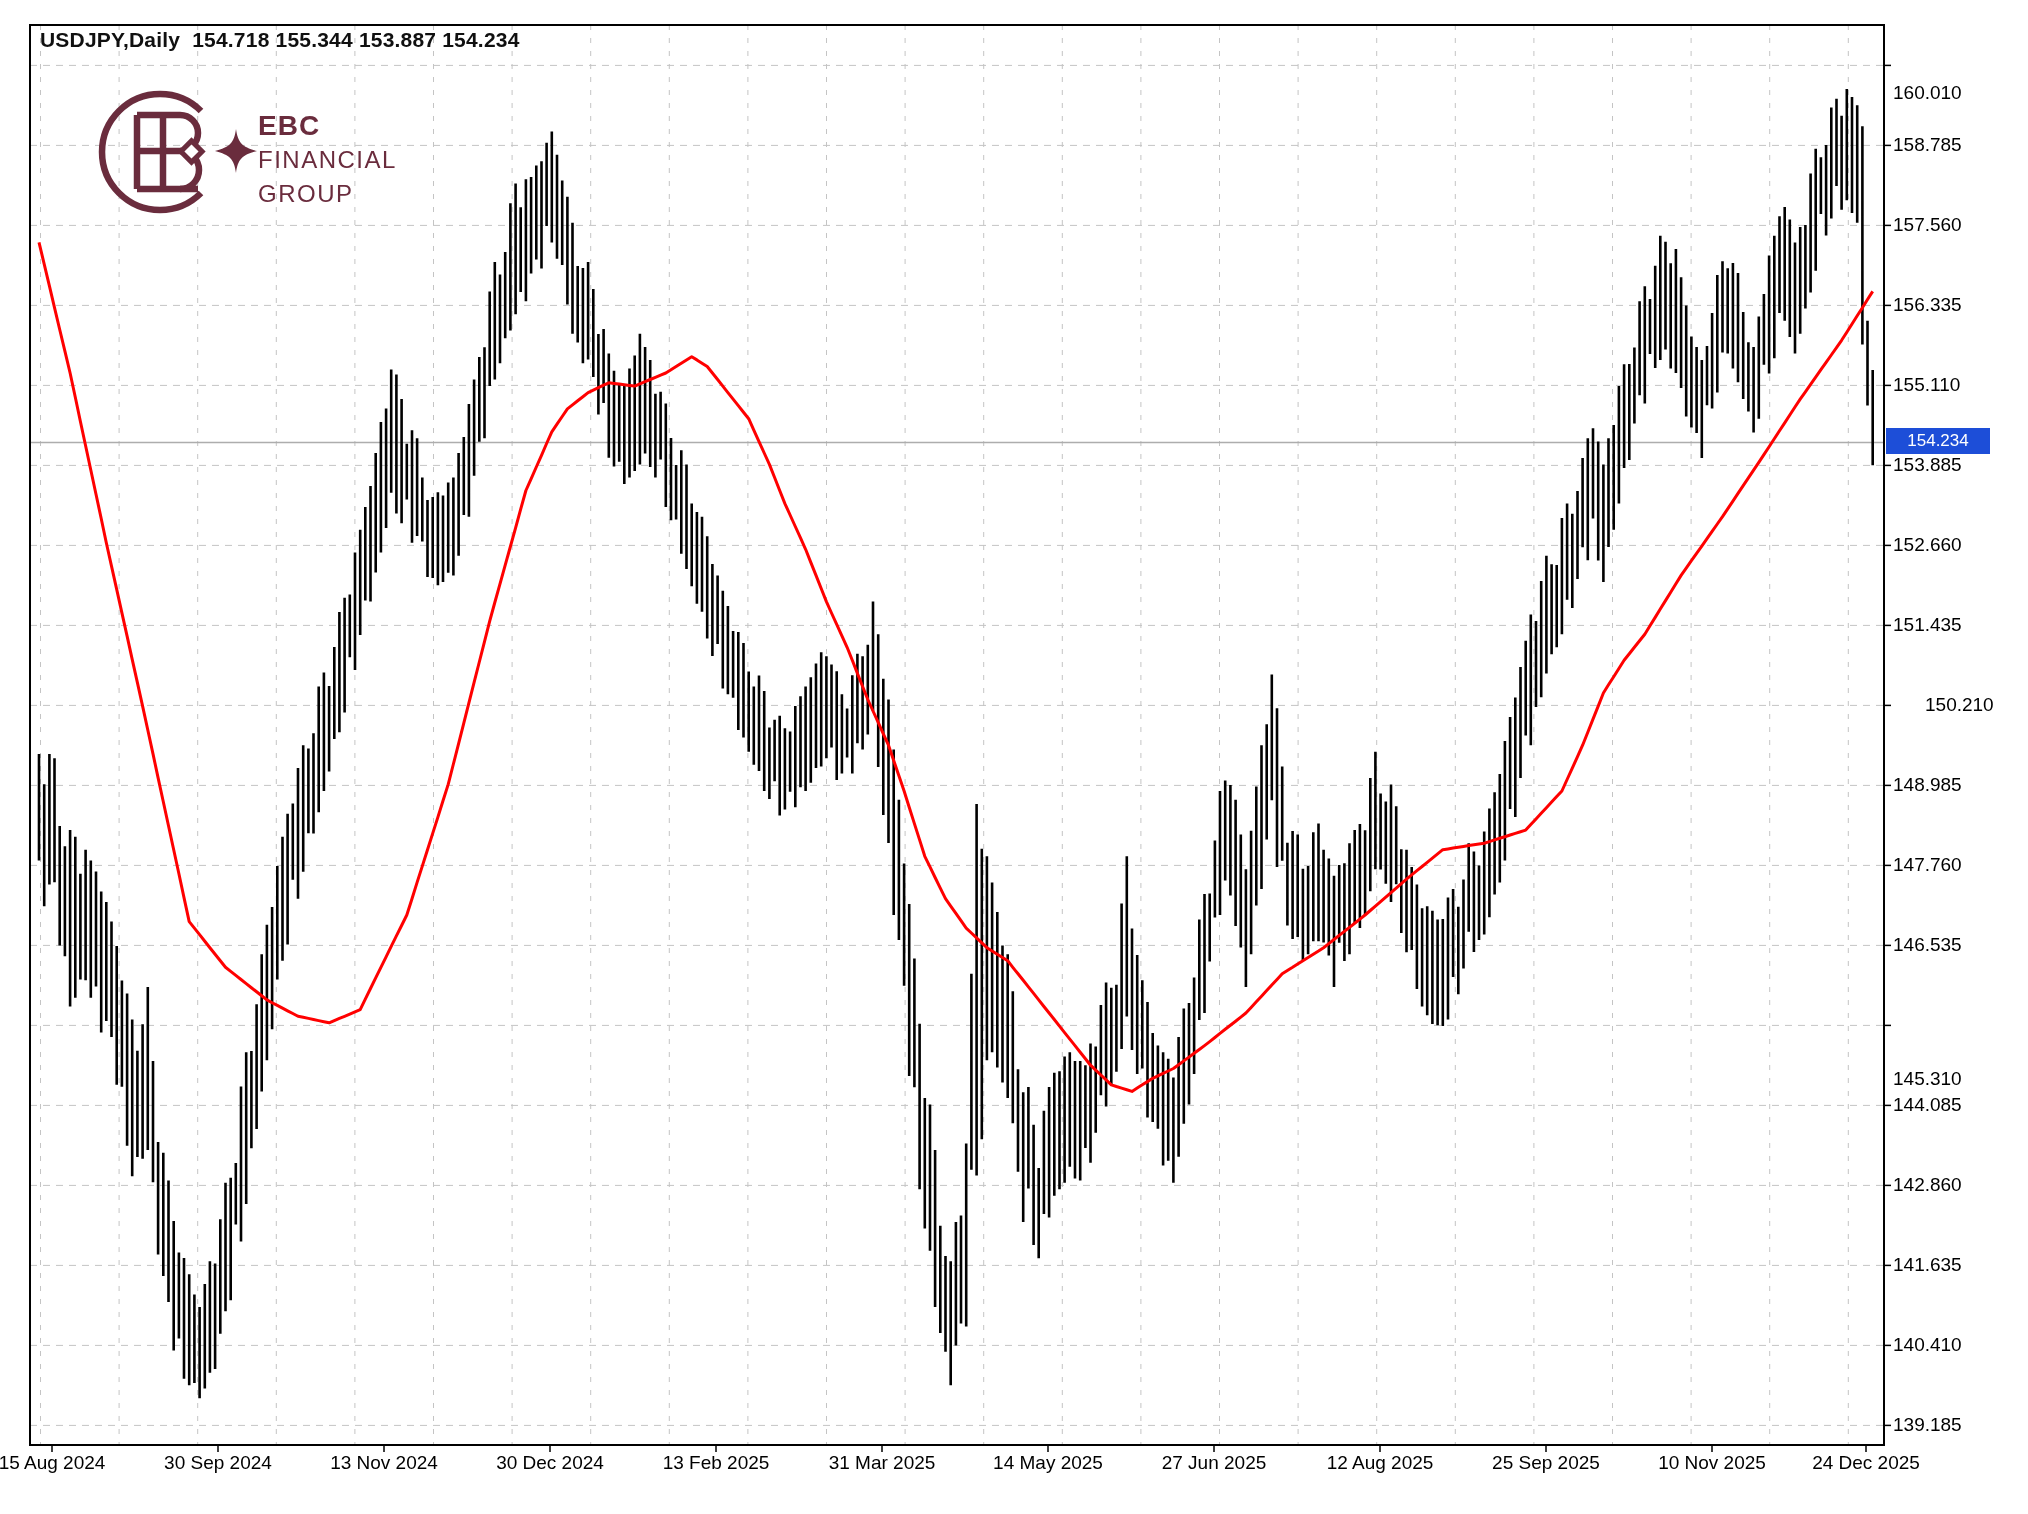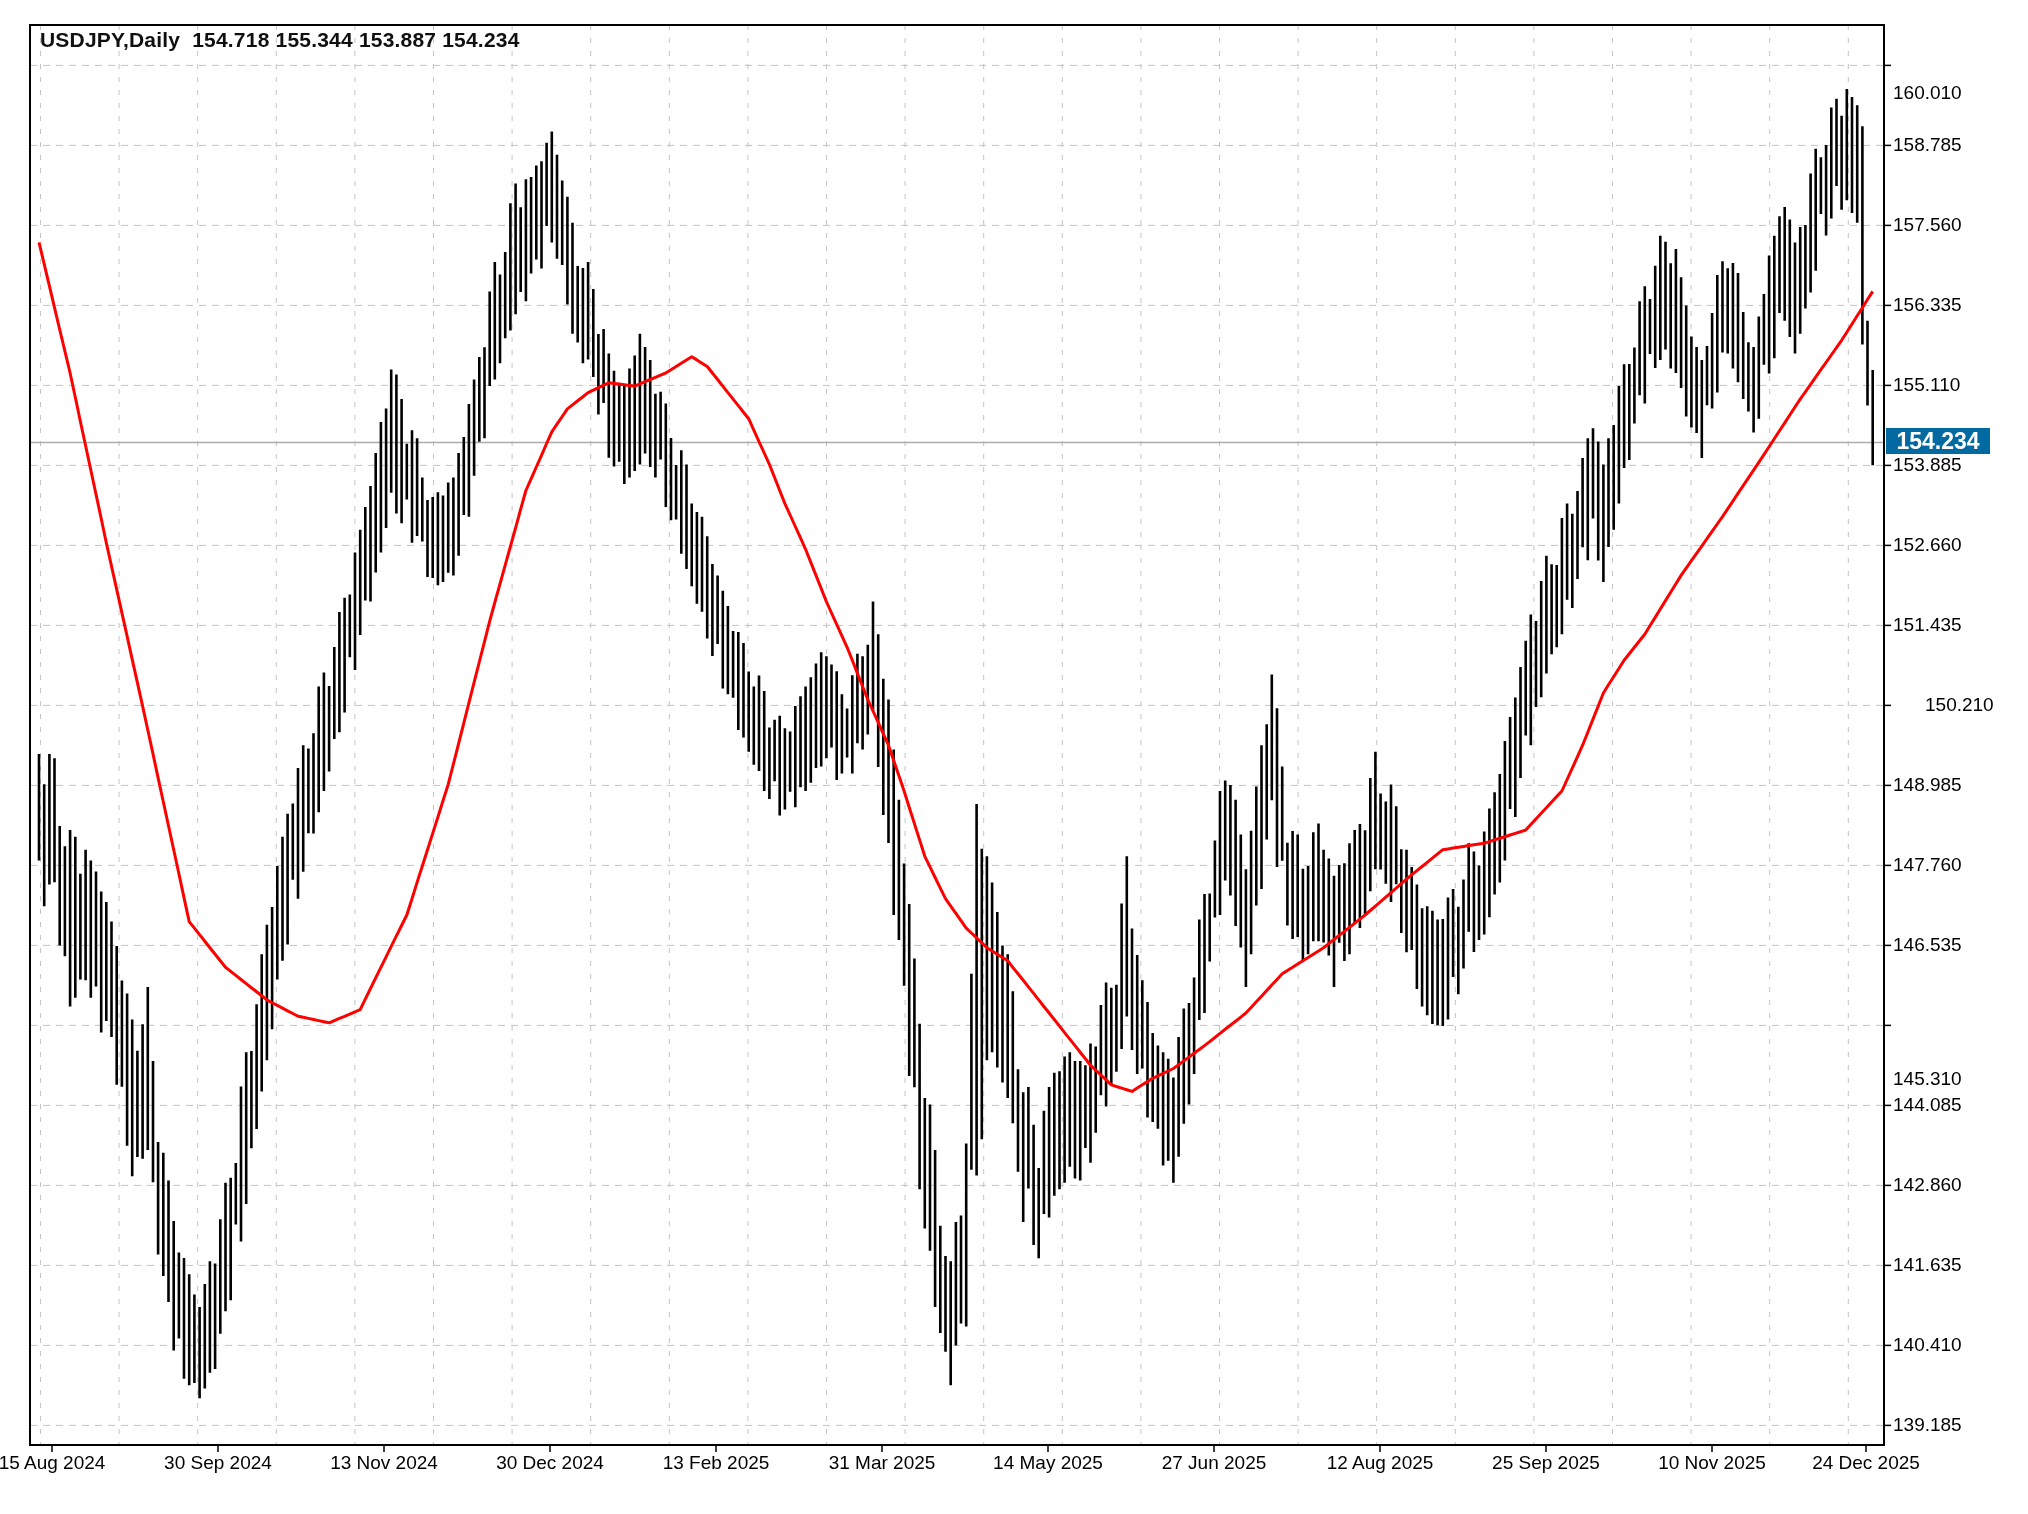--- a/index.html
+++ b/index.html
@@ -12,22 +12,22 @@
   .logo-text{position:absolute;color:#6a2c3d;}
   .logo-ebc{left:170px;top:30px;font-size:28px;font-weight:700;letter-spacing:1px;}
   .logo-fin{left:170px;top:66px;font-size:24px;font-weight:400;letter-spacing:1.5px;}
   .logo-grp{left:170px;top:100px;font-size:24px;font-weight:400;letter-spacing:1.5px;}
   .watermark{position:absolute;left:1500px;top:1372px;width:340px;text-align:center;
              font-size:42px;color:#5c2334;letter-spacing:0.5px;}
   .y-tick-label{position:absolute;left:1893px;font-size:19px;color:#000;transform:translateY(-50%);
                 white-space:nowrap;}
   .x-tick-label{position:absolute;top:1452px;font-size:19px;color:#000;transform:translateX(-50%);
                 white-space:nowrap;}
-  .price-label{position:absolute;left:1886px;top:428px;width:104px;height:26px;background:#0369a1;
-               color:#fff;font-size:23px;font-weight:700;text-align:center;line-height:26px;}
+  .price-label{position:absolute;left:1886px;top:428px;width:104px;height:26px;background:#1d4ed8;
+               color:#fff;font-size:17px;font-weight:400;text-align:center;line-height:26px;}
 </style>
 </head>
 <body>
 
 <div id="stage">
 
   <svg id="plot-svg" width="2028" height="1514">
       <defs>
         <clipPath id="plotclip">
           <rect x="30" y="25" width="1854" height="1420"></rect>
@@ -106,20 +106,43 @@
       <line x1="1712" y1="1445" x2="1712" y2="1452" stroke="#000" stroke-width="1.5"></line>
       <line x1="1866" y1="1445" x2="1866" y2="1452" stroke="#000" stroke-width="1.5"></line>
       <line x1="30" y1="442.60816326530494" x2="1884" y2="442.60816326530494" stroke="#adadad" stroke-width="1.5"></line>
       <path d="M39.0 754.1V860.6M44.2 784.2V906.3M49.4 753.9V884.5M54.5 758.3V882.3M59.7 825.9V945.5M64.9 846.2V956.3M70.1 830.1V1006.5M75.3 836.7V997.8M80.4 873.8V979.4M85.6 849.7V980.3M90.8 860.6V997.8M96.0 871.5V986.4M101.2 891.6V1032.6M106.3 902.0V1021.1M111.5 921.6V1037.0M116.7 945.9V1084.8M121.9 980.4V1086.8M127.1 993.4V1145.8M132.2 1019.5V1176.3M137.4 1050.7V1156.9M142.6 1024.2V1158.8M147.8 986.9V1150.1M153.0 1061.1V1182.2M158.1 1142.1V1254.6M163.3 1152.8V1276.0M168.5 1180.6V1301.9M173.7 1220.9V1350.4M178.9 1252.6V1338.4M184.0 1257.9V1378.7M189.2 1274.2V1385.2M194.4 1294.4V1382.9M199.6 1306.9V1398.3M204.8 1284.0V1388.5M209.9 1261.2V1372.7M215.1 1263.6V1368.9M220.3 1219.3V1333.8M225.5 1182.8V1311.2M230.7 1177.8V1300.3M235.8 1163.0V1224.4M241.0 1086.4V1241.6M246.2 1052.2V1204.0M251.4 1051.0V1148.3M256.6 1004.3V1128.9M261.7 954.2V1091.4M266.9 924.8V1060.3M272.1 906.9V1029.3M277.3 866.1V979.5M282.5 836.7V960.7M287.6 813.8V944.4M292.8 803.5V879.8M298.0 768.1V898.7M303.2 745.2V871.7M308.4 748.5V833.3M313.5 733.2V833.4M318.7 686.5V812.2M323.9 672.4V791.0M329.1 686.0V771.4M334.3 646.9V739.0M339.4 612.0V732.2M344.6 597.7V712.6M349.8 594.4V657.2M355.0 552.6V670.1M360.2 529.7V634.9M365.3 506.9V600.6M370.5 486.1V601.6M375.7 453.0V572.4M380.9 422.0V552.6M386.1 408.6V528.1M391.2 369.6V492.8M396.4 374.6V513.4M401.6 399.1V523.2M406.8 443.7V499.4M412.0 430.3V542.8M417.1 438.3V536.1M422.3 477.4V541.5M427.5 500.0V577.1M432.7 497.1V577.9M437.9 492.2V585.2M443.0 495.4V582.0M448.2 482.4V572.7M453.4 477.5V575.4M458.6 453.0V555.8M463.8 436.9V515.0M468.9 404.0V516.7M474.1 379.5V475.7M479.3 357.0V441.7M484.5 347.3V438.3M489.7 291.4V386.1M494.8 262.0V379.5M500.0 274.5V363.2M505.2 252.1V338.2M510.4 203.2V330.5M515.6 183.6V314.2M520.7 207.3V292.1M525.9 179.3V301.2M531.1 177.1V273.4M536.3 165.6V259.5M541.5 161.2V268.5M546.6 142.8V226.1M551.8 131.4V242.4M557.0 154.7V258.7M562.2 180.4V265.0M567.4 196.7V304.4M572.5 222.8V333.8M577.7 265.9V342.5M582.9 268.1V363.2M588.1 262.0V359.5M593.3 289.0V377.0M598.4 333.9V414.4M603.6 329.0V403.1M608.8 353.4V457.8M614.0 370.8V466.6M619.2 383.4V461.7M624.3 386.1V484.0M629.5 368.6V477.5M634.7 355.6V471.0M639.9 333.8V464.4M645.1 346.9V453.5M650.2 359.9V467.0M655.4 393.7V477.5M660.6 391.7V459.5M665.8 403.5V507.1M671.0 437.9V520.3M676.1 465.1V519.6M681.3 450.3V553.7M686.5 464.4V568.9M691.7 503.6V586.3M696.9 511.9V603.7M702.0 516.7V611.7M707.2 536.3V638.6M712.4 564.1V656.0M717.6 575.4V644.0M722.8 590.7V688.6M727.9 605.9V694.3M733.1 631.0V697.8M738.3 632.0V730.0M743.5 642.9V737.5M748.7 671.4V751.8M753.8 686.5V764.8M759.0 675.6V771.1M764.2 690.9V791.0M769.4 727.4V799.1M774.6 719.8V781.3M779.7 715.8V815.4M784.9 728.3V809.4M790.1 731.6V791.7M795.3 706.1V807.3M800.5 696.3V787.2M805.6 686.5V791.0M810.8 677.2V782.8M816.0 663.6V768.1M821.2 652.2V766.5M826.4 656.2V758.3M831.5 664.4V747.4M836.7 671.2V780.1M841.9 694.2V773.5M847.1 708.6V757.4M852.3 675.2V773.5M857.4 653.8V743.2M862.6 656.3V749.6M867.8 644.8V734.4M873.0 601.6V710.7M878.2 634.2V767.0M883.3 678.8V814.9M888.5 699.5V842.9M893.7 749.6V915.0M898.9 799.7V939.9M904.1 863.4V985.8M909.2 904.1V1076.1M914.4 958.6V1087.3M919.6 1023.7V1189.3M924.8 1097.9V1228.5M930.0 1104.4V1250.8M935.1 1150.1V1306.9M940.3 1225.7V1333.0M945.5 1256.1V1351.8M950.7 1261.2V1385.2M955.9 1222.0V1345.5M961.0 1215.4V1323.5M966.2 1143.6V1326.5M971.4 973.8V1169.7M976.6 804.0V1175.6M981.8 848.8V1139.3M986.9 856.3V1060.3M992.1 882.4V1052.2M997.3 912.1V1067.4M1002.5 945.6V1082.4M1007.7 954.2V1097.9M1012.8 991.2V1123.3M1018.0 1069.2V1171.7M1023.2 1092.3V1222.0M1028.4 1087.0V1188.5M1033.6 1124.8V1245.0M1038.7 1168.0V1258.2M1043.9 1110.7V1214.0M1049.1 1087.0V1217.6M1054.3 1072.7V1195.8M1059.5 1071.2V1189.3M1064.6 1056.5V1182.8M1069.8 1052.2V1166.7M1075.0 1061.0V1178.4M1080.2 1060.9V1180.6M1085.4 1065.2V1148.0M1090.5 1043.5V1162.8M1095.7 1046.4V1132.7M1100.9 1004.9V1095.2M1106.1 982.5V1106.6M1111.3 987.8V1085.2M1116.4 984.8V1071.8M1121.6 903.6V1048.9M1126.8 856.3V1016.4M1132.0 928.6V1050.0M1137.2 955.0V1073.9M1142.3 980.3V1068.4M1147.5 1002.1V1117.5M1152.7 1032.9V1122.0M1157.9 1045.6V1128.8M1163.1 1052.2V1165.4M1168.2 1058.7V1160.8M1173.4 1077.5V1182.8M1178.6 1036.9V1156.7M1183.8 1008.6V1123.8M1189.0 1002.9V1104.4M1194.1 977.5V1073.9M1199.3 919.4V1020.1M1204.5 893.9V1013.0M1209.7 893.5V961.6M1214.9 840.5V917.5M1220.0 791.0V915.0M1225.2 780.4V880.4M1230.4 785.0V895.4M1235.6 799.7V925.9M1240.8 834.5V947.4M1245.9 869.3V986.9M1251.1 830.8V954.2M1256.3 786.6V905.5M1261.5 745.2V888.9M1266.7 724.3V839.5M1271.8 674.6V800.2M1277.0 708.2V867.1M1282.2 766.6V860.8M1287.4 842.7V925.6M1292.6 831.1V939.0M1297.7 834.5V937.1M1302.9 868.7V960.7M1308.1 866.1V954.2M1313.3 832.3V941.2M1318.5 823.6V941.2M1323.6 849.7V942.4M1328.8 858.4V955.4M1334.0 875.8V986.9M1339.2 865.0V942.7M1344.4 863.2V961.0M1349.5 843.2V954.2M1354.7 830.1V923.5M1359.9 824.0V928.1M1365.1 830.2V915.0M1370.3 777.9V891.2M1375.4 751.8V869.3M1380.6 793.5V869.6M1385.8 801.4V883.8M1391.0 784.4V902.0M1396.2 806.2V884.3M1401.3 849.2V933.0M1406.5 849.7V952.3M1411.7 867.1V949.9M1416.9 884.6V989.0M1422.1 908.3V1006.5M1427.2 906.3V1015.2M1432.4 910.7V1023.9M1437.6 919.4V1025.3M1442.8 919.1V1026.1M1448.0 897.6V1019.5M1453.1 888.9V977.1M1458.3 906.7V994.2M1463.5 879.6V968.5M1468.7 843.2V931.8M1473.9 851.4V952.0M1479.0 865.4V940.1M1484.2 831.5V934.6M1489.4 808.4V917.2M1494.6 792.3V894.5M1499.8 774.1V882.4M1504.9 740.9V860.6M1510.1 716.9V809.1M1515.3 697.4V817.1M1520.5 666.9V777.9M1525.7 640.7V735.4M1530.8 614.6V745.2M1536.0 621.1V706.9M1541.2 581.1V697.3M1546.4 555.8V673.4M1551.6 564.2V654.3M1556.7 565.0V647.3M1561.9 518.1V634.2M1567.1 503.6V599.7M1572.3 513.8V608.1M1577.5 491.1V579.1M1582.6 457.9V547.3M1587.8 438.3V560.2M1593.0 428.3V518.6M1598.2 441.6V560.4M1603.4 464.4V582.0M1608.5 438.3V546.9M1613.7 425.0V529.7M1618.9 386.1V503.6M1624.1 364.3V468.1M1629.3 364.1V460.1M1634.4 347.5V423.4M1639.6 301.2V395.3M1644.8 286.2V403.5M1650.0 298.9V354.0M1655.2 265.7V368.0M1660.3 235.8V359.9M1665.5 241.8V349.6M1670.7 263.2V368.6M1675.9 248.9V373.0M1681.1 277.2V388.0M1686.2 305.5V416.5M1691.4 336.4V427.6M1696.6 346.9V433.1M1701.8 359.9V457.9M1707.0 346.0V405.2M1712.1 313.0V408.4M1717.3 275.0V392.6M1722.5 261.2V352.5M1727.7 268.2V353.4M1732.9 263.0V368.6M1738.0 272.9V382.2M1743.2 311.9V399.1M1748.4 342.2V411.6M1753.6 346.9V432.4M1758.8 316.4V418.7M1763.9 293.9V364.7M1769.1 255.4V373.5M1774.3 235.8V358.3M1779.5 216.3V313.0M1784.7 207.1V320.7M1789.8 219.5V337.1M1795.0 242.4V353.4M1800.2 226.9V333.8M1805.4 225.0V308.6M1810.6 173.4V292.4M1815.7 148.8V270.7M1820.9 157.2V213.9M1826.1 145.1V235.6M1831.3 107.4V218.5M1836.5 98.7V185.9M1841.6 115.8V209.7M1846.8 88.9V200.2M1852.0 97.1V213.0M1857.2 105.2V222.8M1862.4 126.3V344.4M1867.5 320.7V405.6M1872.7 370.1V465.3" stroke="#000000" stroke-width="2.6" fill="none" clip-path="url(#plotclip)"></path>
       <path d="M39.0 242.4L44.2 264.1L49.4 285.9L54.5 307.7L59.7 329.5L64.9 351.2L70.1 373.0L75.3 397.2L80.4 421.5L85.6 445.8L90.8 470.0L96.0 494.3L101.2 518.5L106.3 542.8L111.5 566.1L116.7 589.4L121.9 612.8L127.1 636.1L132.2 659.4L137.4 682.7L142.6 706.1L147.8 730.0L153.0 753.9L158.1 777.9L163.3 801.8L168.5 825.8L173.7 849.7L178.9 873.7L184.0 897.6L189.2 921.6L194.4 928.1L199.6 934.6L204.8 941.2L209.9 947.7L215.1 954.2L220.3 960.7L225.5 967.3L230.7 971.4L235.8 975.4L241.0 979.5L246.2 983.6L251.4 987.7L256.6 991.8L261.7 995.8L266.9 999.9L272.1 1002.7L277.3 1005.4L282.5 1008.1L287.6 1010.8L292.8 1013.5L298.0 1016.3L303.2 1017.3L308.4 1018.4L313.5 1019.5L318.7 1020.6L323.9 1021.7L329.1 1022.8L334.3 1020.6L339.4 1018.4L344.6 1016.3L349.8 1014.1L355.0 1011.9L360.2 1009.7L365.3 999.1L370.5 988.5L375.7 977.9L380.9 967.3L386.1 956.8L391.2 946.4L396.4 935.9L401.6 925.5L406.8 915.0L412.0 898.7L417.1 882.4L422.3 866.1L427.5 849.7L432.7 833.4L437.9 817.1L443.0 800.7L448.2 784.4L453.4 764.0L458.6 743.6L463.8 723.2L468.9 702.8L474.1 682.4L479.3 662.0L484.5 641.6L489.7 621.2L494.8 602.5L500.0 583.8L505.2 565.2L510.4 546.5L515.6 527.9L520.7 509.2L525.9 490.5L531.1 478.8L536.3 467.0L541.5 455.3L546.6 443.5L551.8 431.8L557.0 424.1L562.2 416.5L567.4 408.9L572.5 404.8L577.7 400.7L582.9 396.7L588.1 392.6L593.3 390.1L598.4 387.7L603.6 385.2L608.8 382.8L614.0 383.4L619.2 384.1L624.3 384.7L629.5 385.4L634.7 386.1L639.9 383.9L645.1 381.7L650.2 379.5L655.4 377.3L660.6 375.2L665.8 373.0L671.0 369.7L676.1 366.5L681.3 363.2L686.5 359.9L691.7 356.7L696.9 359.9L702.0 363.2L707.2 366.5L712.4 373.0L717.6 379.5L722.8 386.1L727.9 392.6L733.1 399.1L738.3 405.6L743.5 412.2L748.7 418.7L753.8 430.1L759.0 441.6L764.2 453.0L769.4 464.4L774.6 477.5L779.7 490.5L784.9 503.6L790.1 515.0L795.3 526.5L800.5 537.9L805.6 549.3L810.8 562.4L816.0 575.4L821.2 588.5L826.4 601.6L831.5 613.0L836.7 624.4L841.9 635.8L847.1 647.3L852.3 660.3L857.4 673.4L862.6 686.5L867.8 699.5L873.0 711.0L878.2 722.4L883.3 733.8L888.5 745.2L893.7 760.5L898.9 775.7L904.1 791.0L909.2 807.3L914.4 823.6L919.6 839.9L924.8 856.3L930.0 866.9L935.1 877.5L940.3 888.1L945.5 898.7L950.7 906.1L955.9 913.4L961.0 920.7L966.2 928.1L971.4 933.0L976.6 937.9L981.8 942.8L986.9 947.7L992.1 951.0L997.3 954.2L1002.5 957.5L1007.7 960.7L1012.8 967.3L1018.0 973.8L1023.2 980.3L1028.4 986.9L1033.6 993.4L1038.7 999.9L1043.9 1006.5L1049.1 1013.0L1054.3 1019.5L1059.5 1026.1L1064.6 1032.6L1069.8 1039.1L1075.0 1045.6L1080.2 1052.2L1085.4 1058.7L1090.5 1065.2L1095.7 1070.1L1100.9 1075.0L1106.1 1079.9L1111.3 1084.8L1116.4 1086.5L1121.6 1088.1L1126.8 1089.7L1132.0 1091.4L1137.2 1088.1L1142.3 1084.8L1147.5 1081.6L1152.7 1078.3L1157.9 1075.8L1163.1 1073.4L1168.2 1071.0L1173.4 1068.5L1178.6 1064.7L1183.8 1060.9L1189.0 1057.1L1194.1 1053.3L1199.3 1049.5L1204.5 1045.6L1209.7 1041.6L1214.9 1037.5L1220.0 1033.4L1225.2 1029.3L1230.4 1025.2L1235.6 1021.2L1240.8 1017.1L1245.9 1013.0L1251.1 1007.4L1256.3 1001.8L1261.5 996.2L1266.7 990.6L1271.8 985.0L1277.0 979.4L1282.2 973.8L1287.4 970.5L1292.6 967.3L1297.7 964.0L1302.9 960.7L1308.1 957.5L1313.3 954.2L1318.5 951.0L1323.6 947.7L1328.8 943.6L1334.0 939.5L1339.2 935.4L1344.4 931.4L1349.5 927.3L1354.7 923.2L1359.9 919.1L1365.1 915.0L1370.3 910.5L1375.4 906.1L1380.6 901.6L1385.8 897.1L1391.0 892.6L1396.2 888.1L1401.3 883.6L1406.5 879.1L1411.7 874.9L1416.9 870.7L1422.1 866.5L1427.2 862.3L1432.4 858.1L1437.6 853.9L1442.8 849.7L1448.0 848.9L1453.1 848.1L1458.3 847.3L1463.5 846.5L1468.7 845.6L1473.9 844.8L1479.0 844.0L1484.2 843.2L1489.4 841.6L1494.6 839.9L1499.8 838.3L1504.9 836.7L1510.1 835.0L1515.3 833.4L1520.5 831.8L1525.7 830.1L1530.8 824.5L1536.0 818.9L1541.2 813.3L1546.4 807.7L1551.6 802.1L1556.7 796.5L1561.9 791.0L1567.1 779.5L1572.3 768.1L1577.5 756.7L1582.6 745.2L1587.8 732.2L1593.0 719.1L1598.2 706.1L1603.4 693.0L1608.5 684.8L1613.7 676.7L1618.9 668.5L1624.1 660.3L1629.3 653.8L1634.4 647.3L1639.6 640.7L1644.8 634.2L1650.0 625.8L1655.2 617.4L1660.3 609.0L1665.5 600.6L1670.7 592.2L1675.9 583.8L1681.1 575.4L1686.2 568.1L1691.4 560.7L1696.6 553.4L1701.8 546.1L1707.0 538.7L1712.1 531.4L1717.3 524.0L1722.5 516.7L1727.7 508.9L1732.9 501.2L1738.0 493.4L1743.2 485.6L1748.4 477.9L1753.6 470.1L1758.8 462.4L1763.9 454.6L1769.1 446.7L1774.3 438.8L1779.5 430.8L1784.7 422.9L1789.8 415.0L1795.0 407.0L1800.2 399.1L1805.4 391.8L1810.6 384.4L1815.7 377.1L1820.9 369.7L1826.1 362.4L1831.3 355.0L1836.5 347.7L1841.6 340.3L1846.8 332.2L1852.0 324.0L1857.2 315.8L1862.4 307.7L1867.5 299.5L1872.7 291.4" stroke="#ff0000" stroke-width="3" fill="none" stroke-linejoin="round" clip-path="url(#plotclip)"></path>
       <rect x="30" y="25" width="1854" height="1420" fill="none" stroke="#000000" stroke-width="2"></rect>
     </svg>
 
   <div class="chart-title">USDJPY,Daily  154.718 155.344 153.887 154.234</div>
 
+  <div class="logo">
+    <svg width="360" height="150">
+      <g fill="none" stroke="#6a2c3d" stroke-width="6.5">
+        <path d="M 113 31 A 58 58 0 1 0 113 113" transform="rotate(180 86 72) translate(-28 0) rotate(180 114 72)" visibility="hidden"></path>
+
+        <path d="M 113 31 A 58 58 0 1 0 113 113"></path>
+
+        <path d="M49 35 V109"></path>
+        <path d="M49 35 H92"></path>
+        <path d="M49 71 H82"></path>
+        <path d="M49 109 H110"></path>
+        <path d="M75 35 V109"></path>
+        <path d="M92 35 A 18 18 0 0 1 92 71 L82 71"></path>
+        <path d="M92 71 A 19 19 0 0 1 92 109"></path>
+        <rect x="96" y="64" width="15" height="15" transform="rotate(45 103.5 71.5)" fill="#ffffff" stroke-width="5"></rect>
+      </g>
+
+      <path d="M148 49 C150 63 154 67 169 71 C154 75 150 79 148 93 C146 79 142 75 127 71 C142 67 146 63 148 49 Z" fill="#6a2c3d"></path>
+    </svg>
+    <div class="logo-text logo-ebc">EBC</div>
+    <div class="logo-text logo-fin">FINANCIAL</div>
+    <div class="logo-text logo-grp">GROUP</div>
+  </div>
 
 
   <div id="y-axis">
       <div class="y-tick-label" style="top: 65.4px; margin-top: 28px;">160.010</div>
       <div class="y-tick-label" style="top: 145.4px;">158.785</div>
       <div class="y-tick-label" style="top: 225.4px;">157.560</div>
       <div class="y-tick-label" style="top: 305.4px;">156.335</div>
       <div class="y-tick-label" style="top: 385.4px;">155.110</div>
       <div class="y-tick-label" style="top: 465.4px;">153.885</div>
       <div class="y-tick-label" style="top: 545.4px;">152.660</div>

